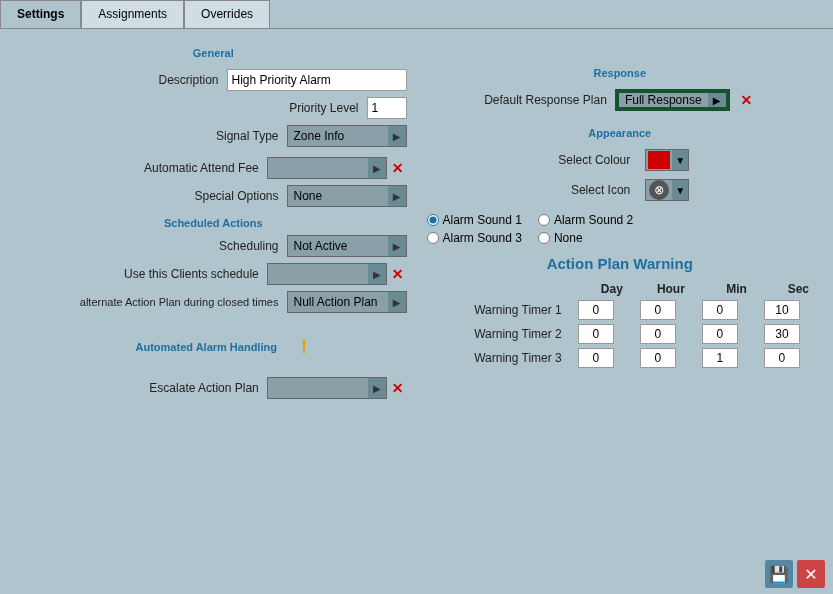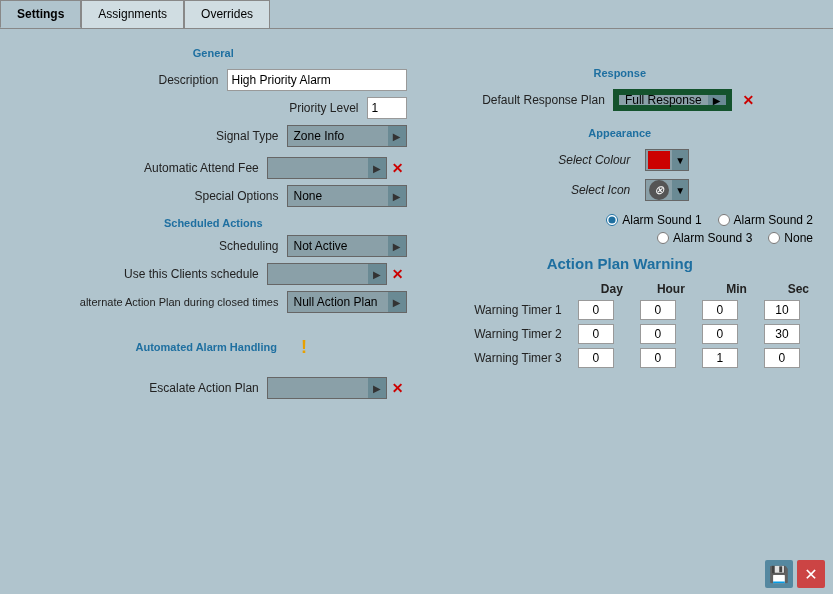--- a/index.html
+++ b/index.html
@@ -132,21 +132,20 @@
     }
     .appearance-section {
       margin-top: 16px;
     }
     .appearance-row {
       display: flex;
       align-items: center;
       justify-content: center;
       gap: 15px;
       margin-bottom: 8px;
-      font-style: italic;
     }
     .appearance-label {
       min-width: 80px;
       text-align: right;
       color: #222;
     }
     .color-btn {
       display: flex;
       align-items: center;
       border: 1px solid #666;
@@ -193,21 +192,21 @@
       height: 100%;
       background: #6a8a94;
       display: flex;
       align-items: center;
       justify-content: center;
       font-size: 10px;
     }
     .alarm-sound-section {
       display: flex;
       flex-direction: column;
-      align-items: flex-end;
+      align-items: flex-start;
       margin-top: 12px;
       gap: 4px;
     }
     .alarm-row {
       display: flex;
       align-items: center;
       gap: 16px;
     }
     .radio-item {
       display: flex;
@@ -286,21 +285,21 @@
       justify-content: center;
       font-size: 16px;
       border-radius: 2px;
     }
     .save-btn { background: #5588a0; color: white; }
     .close-btn { background: #cc4444; color: white; }
     .full-response-btn {
       display: flex;
       align-items: center;
       background: #8aa0a8;
-      border: 6px solid #14532d;
+      border: 4px solid #14532d;
       height: 22px;
       cursor: pointer;
     }
     .full-response-btn span.text {
       padding: 0 6px;
       color: #000;
       font-size: 12px;
     }
     .full-response-btn .arrow {
       width: 18px;

